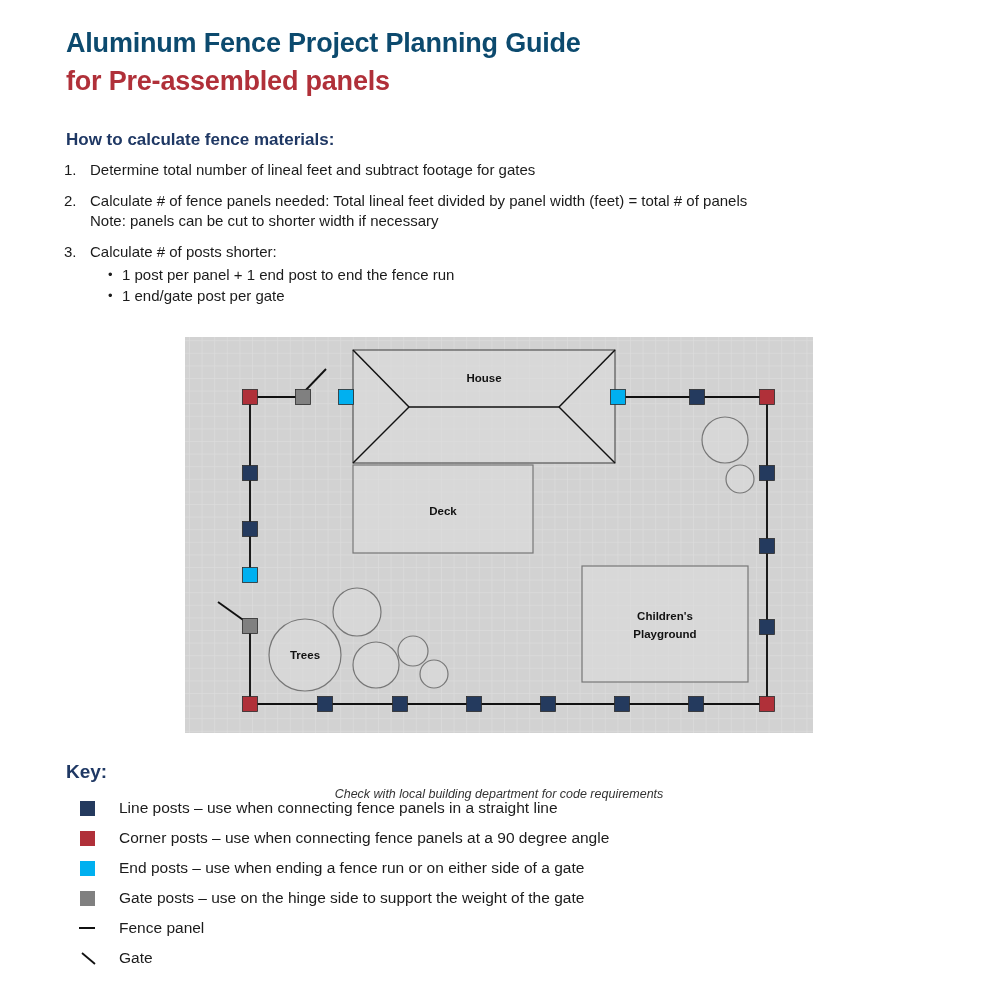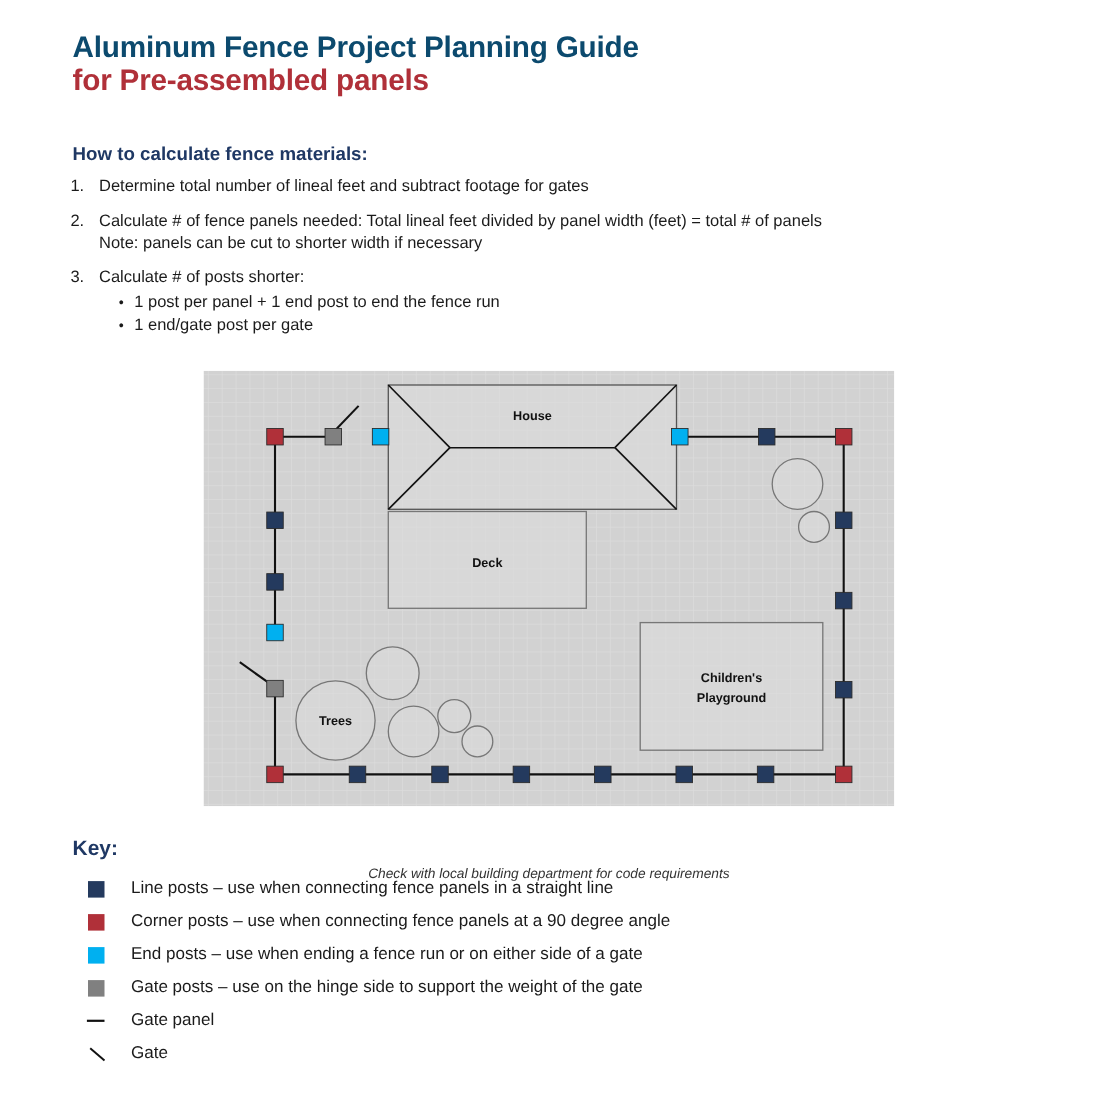--- a/index.html
+++ b/index.html
@@ -14,21 +14,21 @@
   }
 
   
   .title-block { position:absolute; left:66px; top:28px; }
   .title-line1 {
     font-size:27px; font-weight:bold; color:#0c4a6e;
     letter-spacing:-0.2px; line-height:30px;
   }
   .title-line2 {
     font-size:27px; font-weight:bold; color:#b03039;
-    letter-spacing:-0.2px; line-height:30px; margin-top:0;
+    letter-spacing:-0.2px; line-height:30px; margin-top:8px;
   }
 
   .section-head {
     position:absolute; left:66px; top:130px;
     font-size:17px; font-weight:bold; color:#1f3864;
   }
 
   
   .steps { position:absolute; left:64px; top:160px; width:880px; }
   .step { display:flex; margin-bottom:11px; }
@@ -220,21 +220,21 @@
     <div class="key-swatch-cell">
       <span class="key-swatch" style="background:#808080"></span>
     </div>
     <div class="key-label">Gate posts – use on the hinge side to support the weight of the gate</div>
   </div>
 
   <div class="key-row">
     <div class="key-swatch-cell">
       <span class="key-line"></span>
     </div>
-    <div class="key-label">Gate panel</div>
+    <div class="key-label">Fence panel</div>
   </div>
 
   <div class="key-row">
     <div class="key-swatch-cell">
       <svg class="key-slash" viewBox="0 0 18 15" aria-hidden="true">
         <line x1="2" y1="2" x2="15" y2="13" stroke="#111" stroke-width="1.8"></line>
       </svg>
     </div>
     <div class="key-label">Gate</div>
   </div>

